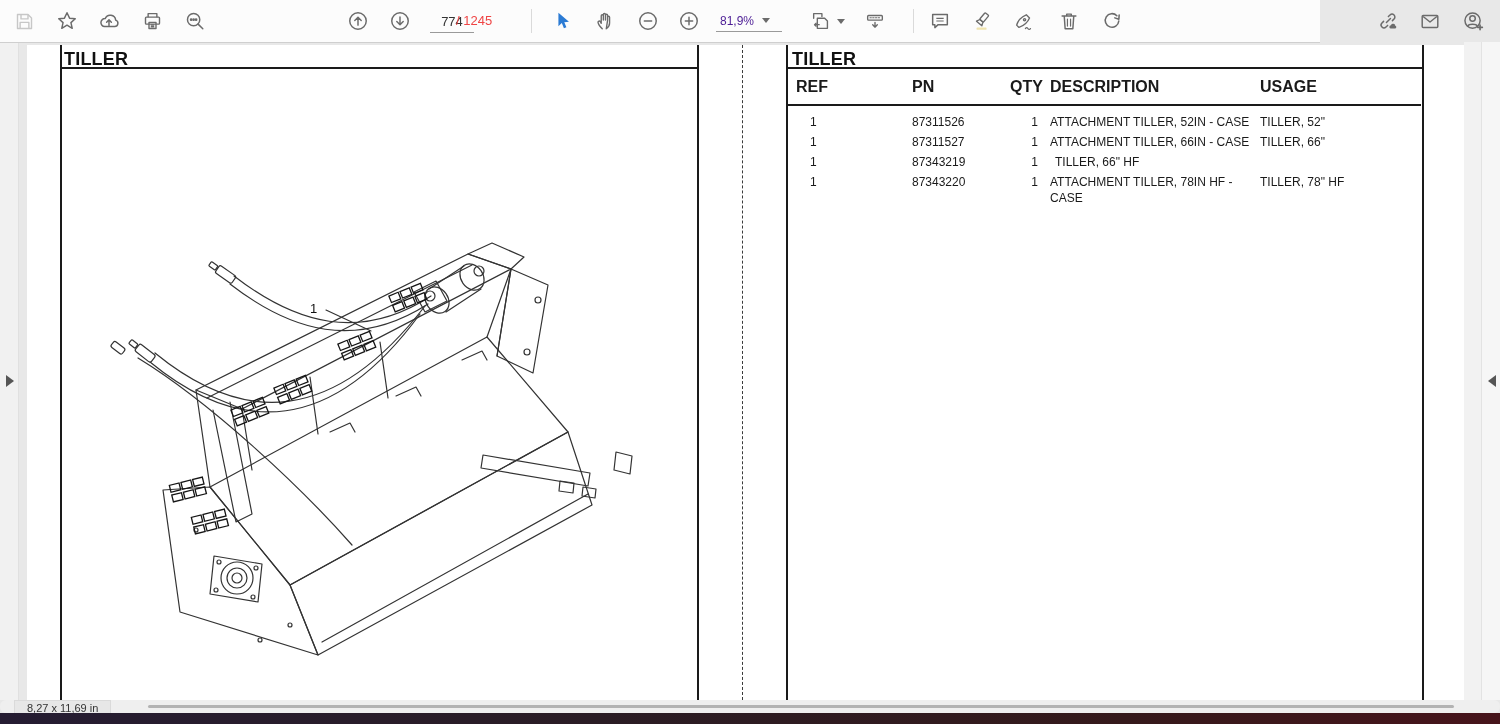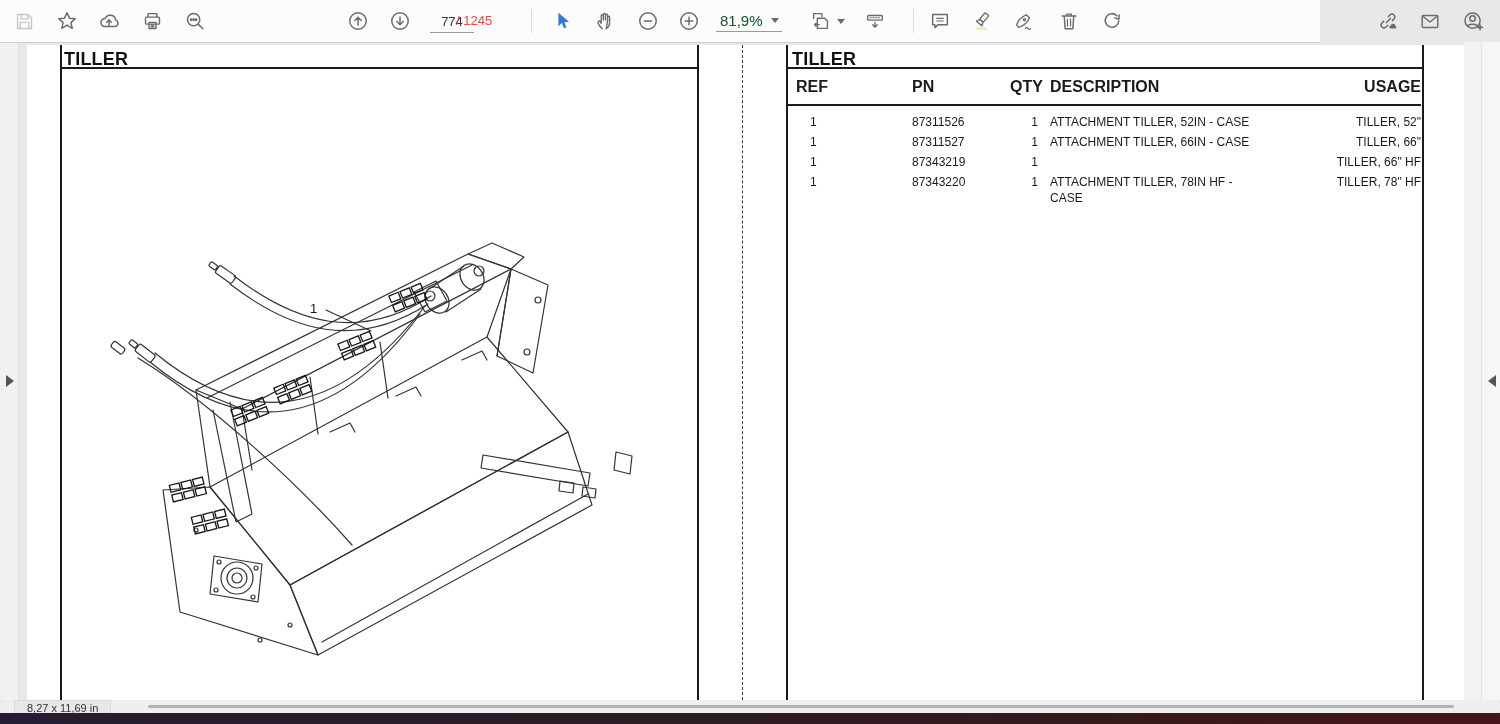--- a/index.html
+++ b/index.html
@@ -11,21 +11,21 @@
   .toolbar{position:absolute;left:0;top:0;width:1320px;height:42px;background:#fcfcfc;
            border-bottom:1px solid #cfcfcf;z-index:40;}
   .tb{position:absolute;top:10px;width:22px;height:22px;display:flex;align-items:center;justify-content:center;cursor:pointer;}
   .tb svg{display:block;}
   .tb-div{position:absolute;top:9px;width:1px;height:24px;background:#dadada;}
   .pg-input{position:absolute;left:430px;top:10px;width:40px;height:20px;border:none;border-bottom:1px solid #9a9a9a;
             background:transparent;text-align:center;font-size:13px;color:#333;font-family:inherit;}
   .pg-total{position:absolute;left:456px;top:13px;font-size:13px;color:#ef4444;}
   .zoom-ctrl{position:absolute;left:716px;top:10px;width:66px;height:21px;display:flex;align-items:center;gap:8px;
              border-bottom:1px solid #9a9a9a;cursor:pointer;}
-  .zoom-ctrl .zv{font-size:15px;color:#14532d;margin-left:4px;}
+  .zoom-ctrl .zv{font-size:12px;color:#4c1d95;margin-left:4px;}
   .caret{width:0;height:0;border-left:4px solid transparent;border-right:4px solid transparent;border-top:5px solid #6b6b6b;}
 
   
   .left-strip{position:absolute;left:0;top:42px;width:18px;height:658px;background:#f1f1f1;border-right:1px solid #e0e0e0;z-index:30;}
   .side-toggle{position:absolute;width:14px;height:18px;display:flex;align-items:center;justify-content:center;cursor:pointer;}
   .right-strip{position:absolute;left:1481px;top:42px;width:19px;height:658px;background:#f6f6f6;border-left:1px solid #e3e3e3;z-index:30;}
   .vtrack{position:absolute;left:1464px;top:42px;width:17px;height:658px;background:#f2f2f2;z-index:29;}
 
   
   .spread{position:absolute;left:27px;top:45px;width:1439px;height:655px;background:#ffffff;z-index:10;}
@@ -36,21 +36,21 @@
   
   .parts-table{position:absolute;left:787px;top:74px;width:634px;z-index:13;color:#1a1a1a;}
   .pt-head{display:flex;font-weight:bold;font-size:16px;padding:4px 0 8px 9px;border-bottom:2px solid #1a1a1a;}
   .pt-body{padding:6px 0 0 9px;}
   .pt-row{display:flex;font-size:12px;line-height:16px;padding:2px 0;}
   .c-ref{width:71px;flex:none;}
   .c-pn{width:98px;flex:none;padding-left:45px;}
   .c-qty{width:28px;flex:none;text-align:right;}
   .c-gap{width:12px;flex:none;}
   .c-desc{width:205px;flex:none;}
-  .c-usage{flex:1;padding-left:5px;text-align:right;}
+  .c-usage{flex:1;padding-left:5px;}
   .pt-row .c-ref{padding-left:14px;width:57px;}
 
   
   .watermark{position:absolute;left:556px;top:341px;font-size:34px;font-weight:bold;color:#c9a21f;
              letter-spacing:0;z-index:25;white-space:nowrap;}
 
   
   .diagram{position:absolute;left:62px;top:72px;z-index:13;}
 
   

